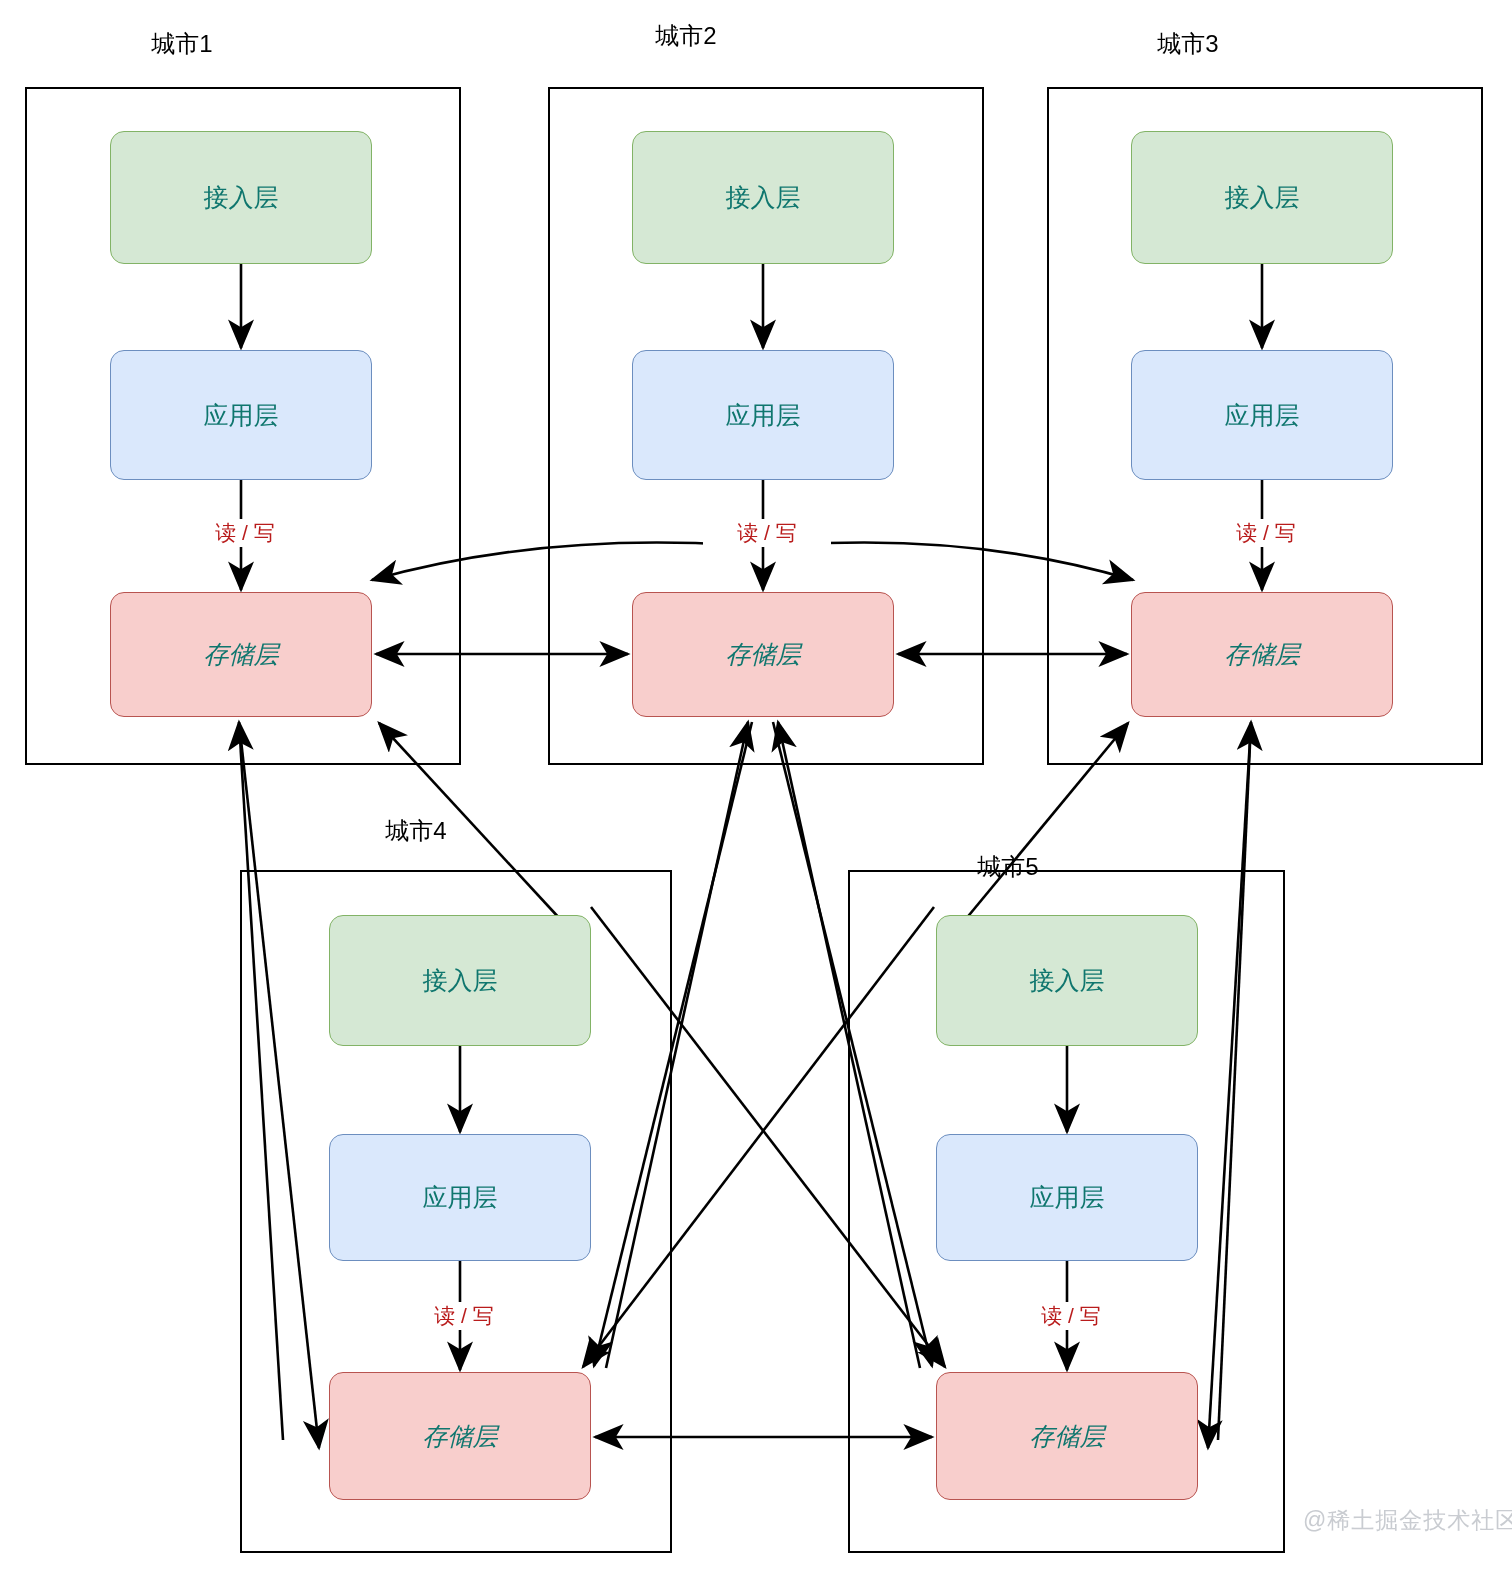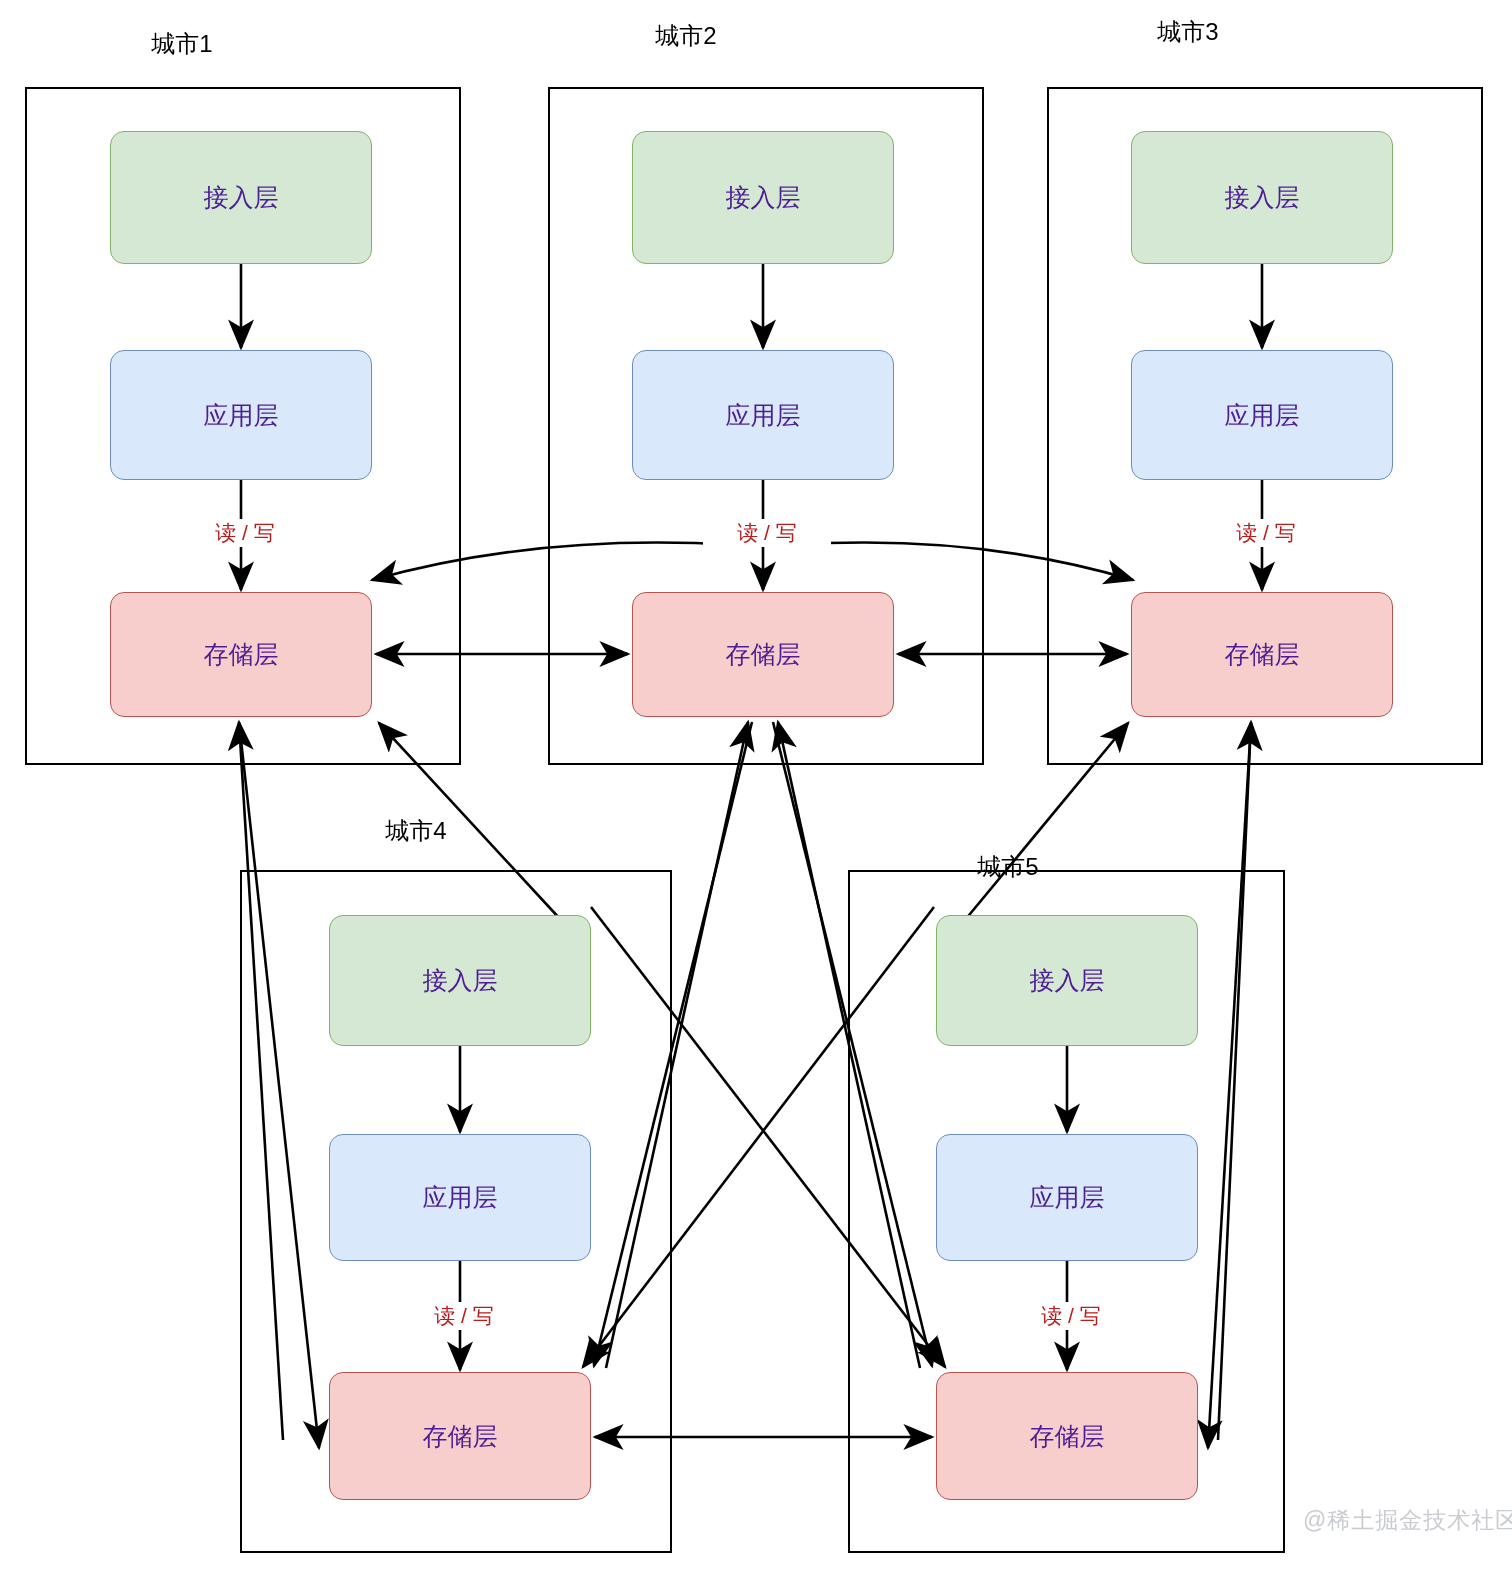--- a/index.html
+++ b/index.html
@@ -3,24 +3,24 @@
 <meta charset="utf-8">
 <style>
   html,body{margin:0;padding:0;background:#ffffff;}
   body{width:1512px;height:1578px;font-family:"Liberation Sans","DejaVu Sans",sans-serif;}
   #stage{position:relative;width:1512px;height:1578px;overflow:hidden;background:#fff;border-radius:6px;}
   #edges{position:absolute;left:0;top:0;width:1512px;height:1578px;}
   .city-frame{position:absolute;box-sizing:border-box;border:2px solid #000000;background:transparent;}
   .city-label{position:absolute;font-size:24px;color:#000;text-align:center;white-space:nowrap;
               font-family:"Liberation Sans","DejaVu Sans",sans-serif;}
   .node{position:absolute;box-sizing:border-box;display:flex;align-items:center;justify-content:center;
-        border-radius:14px;font-size:25px;color:#4c1d95;white-space:nowrap;}
+        border-radius:14px;font-size:25px;color:#0f766e;white-space:nowrap;}
   .node-access{background:#d5e8d4;border:1.6px solid #82b366;}
   .node-app{background:#dae8fc;border:1.6px solid #6c8ebf;}
-  .node-store{background:#f8cecc;border:1.6px solid #b85450;}
+  .node-store{background:#f8cecc;border:1.6px solid #b85450;font-style:italic;}
   .edge-label{position:absolute;font-size:21px;color:#b91c1c;background:#fff;padding:0 4px;white-space:nowrap;
               font-family:"Liberation Sans","DejaVu Sans",sans-serif;}
   .watermark{position:absolute;font-size:23px;color:#c9ccd1;white-space:nowrap;letter-spacing:1px;}
 </style>
 </head>
 <body>
 
 <div id="stage">
 
   <svg id="edges" viewBox="0 0 1512 1578" xmlns="http://www.w3.org/2000/svg">
@@ -66,21 +66,21 @@
   <div id="frames">
       <div class="city-frame" style="left: 25px; top: 87px; width: 436px; height: 678px; border-color: rgb(0, 0, 0);"></div>
       <div class="city-frame" style="left: 548px; top: 87px; width: 436px; height: 678px; border-color: rgb(0, 0, 0);"></div>
       <div class="city-frame" style="left: 1047px; top: 87px; width: 436px; height: 678px; border-color: rgb(0, 0, 0);"></div>
       <div class="city-frame" style="left: 240px; top: 870px; width: 432px; height: 683px; border-color: rgb(0, 0, 0);"></div>
       <div class="city-frame" style="left: 848px; top: 870px; width: 437px; height: 683px; border-color: rgb(0, 0, 0);"></div>
     </div>
   <div id="labels">
       <div class="city-label" style="left: 122px; top: 28px; width: 120px;">城市1</div>
       <div class="city-label" style="left: 626px; top: 20px; width: 120px;">城市2</div>
-      <div class="city-label" style="left: 1128px; top: 16px; width: 120px;">城市3</div>
+      <div class="city-label" style="left: 1128px; top: 28px; width: 120px;">城市3</div>
       <div class="city-label" style="left: 356px; top: 815px; width: 120px;">城市4</div>
       <div class="city-label" style="left: 948px; top: 851px; width: 120px;">城市5</div>
     </div>
   <div id="nodes">
       <div class="node node-access" style="left: 110px; top: 131px; width: 262px; height: 133px;">接入层</div>
       <div class="node node-app" style="left: 110px; top: 350px; width: 262px; height: 130px;">应用层</div>
       <div class="node node-store" style="left: 110px; top: 592px; width: 262px; height: 125px;">存储层</div>
       <div class="node node-access" style="left: 632px; top: 131px; width: 262px; height: 133px;">接入层</div>
       <div class="node node-app" style="left: 632px; top: 350px; width: 262px; height: 130px;">应用层</div>
       <div class="node node-store" style="left: 632px; top: 592px; width: 262px; height: 125px;">存储层</div>

